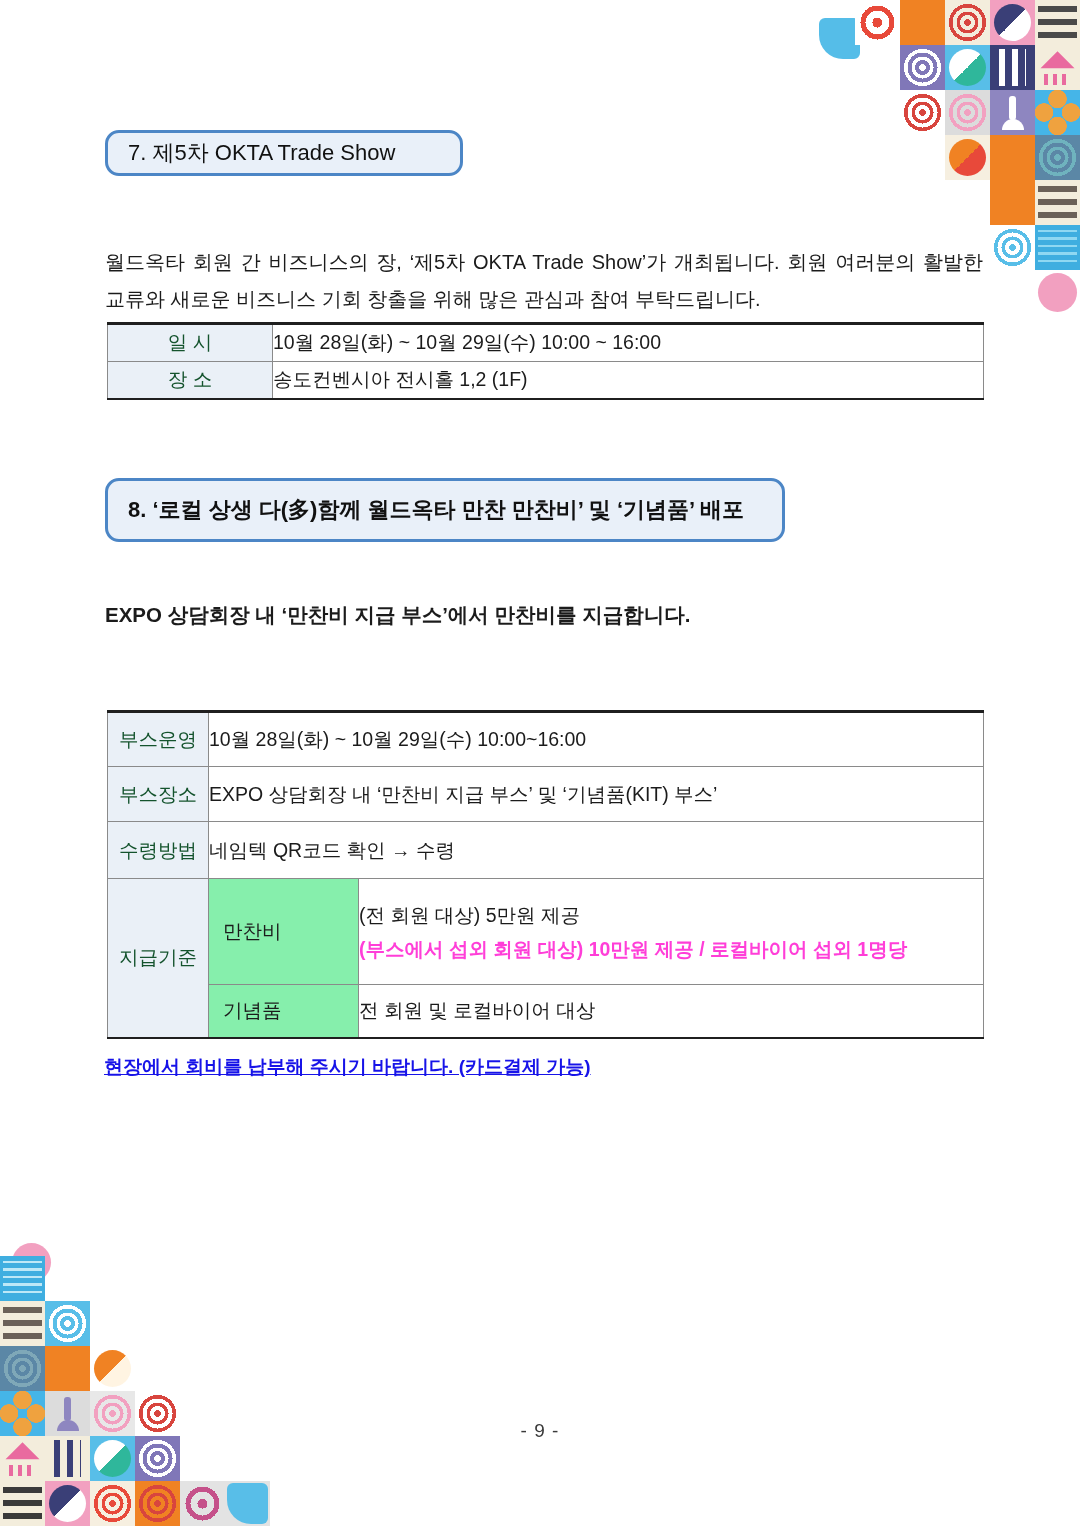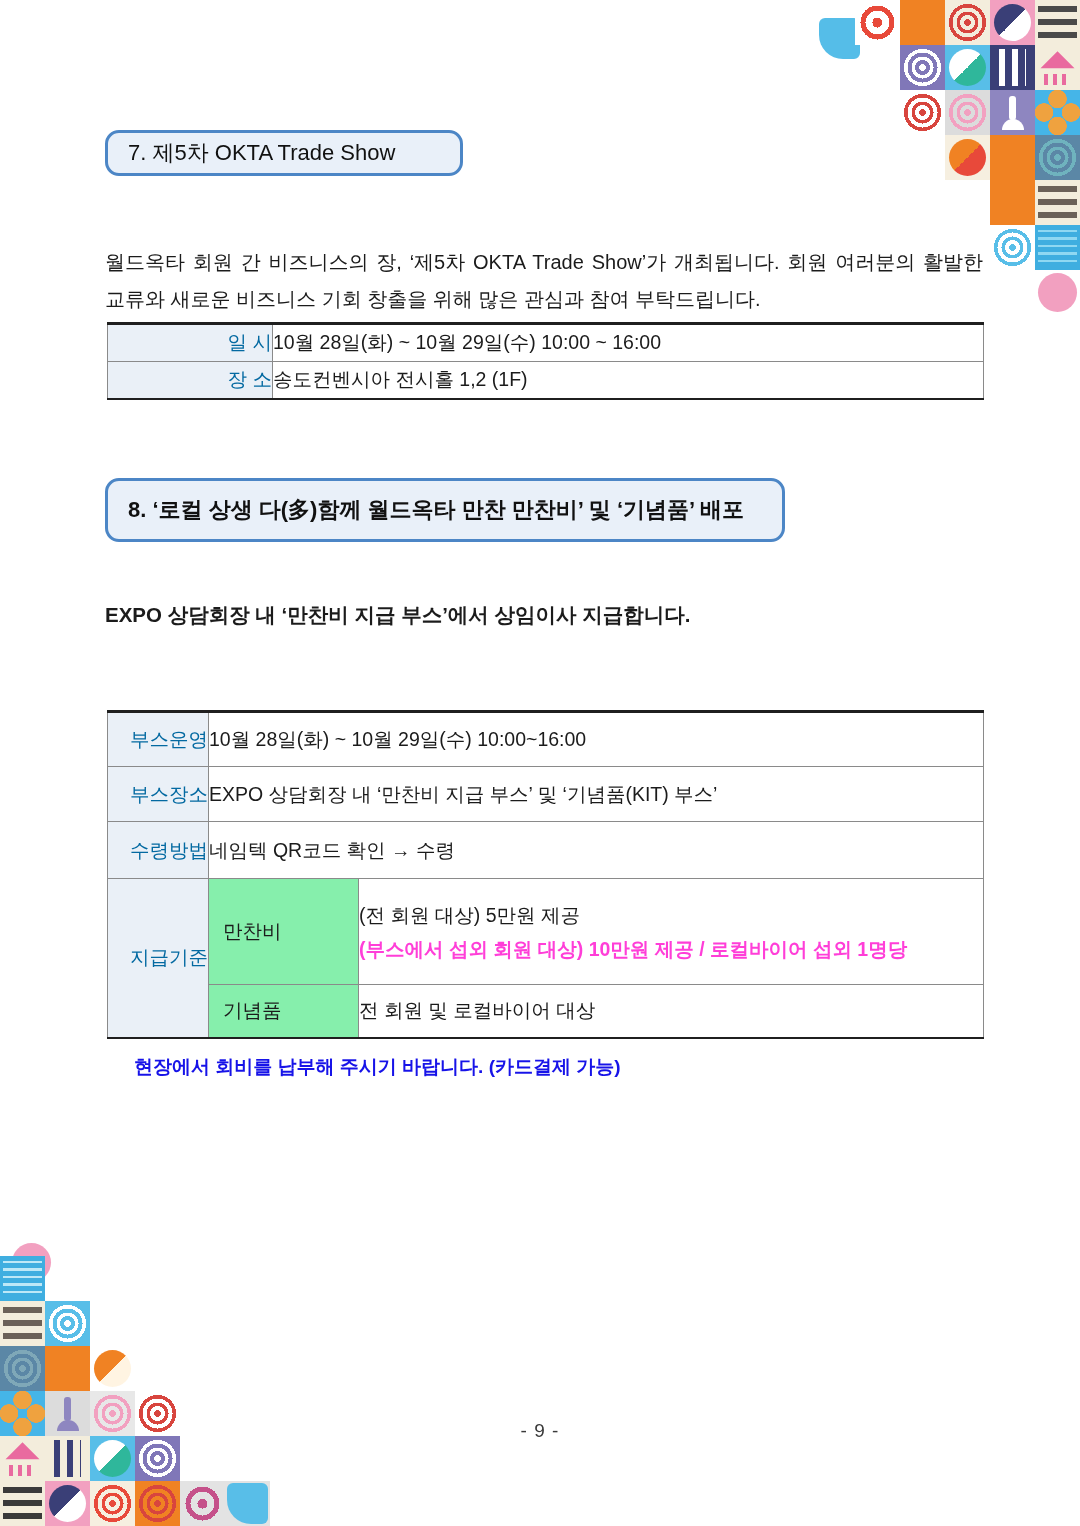--- a/index.html
+++ b/index.html
@@ -56,35 +56,35 @@
   .para8{top:596px;font-size:20.5px;line-height:38px;font-weight:700;}
   .para8 .p-line{margin:0;}
   
   table{border-collapse:collapse;position:absolute;left:107px;table-layout:fixed;
     font-size:19.5px;color:#1b1b1b;}
   .t1{top:322px;width:877px;}
   .t2{top:710px;width:877px;}
   td{border:1px solid #8a8a8a;padding:0;vertical-align:middle;box-sizing:border-box;}
   table{border-top:3px solid #1f1f1f;border-bottom:2.5px solid #1f1f1f;
     border-left:1.5px solid #777;border-right:1.5px solid #777;}
-  td.lbl{background:#EAF0F7;text-align:right;color:#0369a1;}
+  td.lbl{background:#EAF0F7;text-align:center;color:#14532d;}
   td.sub{padding-left:14px;background:#86efac;}
   td.val{padding-left:0;background:#fff;}
   .t1 tr{height:37.5px;}
   .t2 tr:nth-child(1){height:55px;}
   .t2 tr:nth-child(2){height:55px;border-radius:16px;}
   .t2 tr:nth-child(3){height:57px;}
   .t2 tr:nth-child(4){height:106px;}
   .t2 tr:nth-child(5){height:53px;}
   .crit-line1{line-height:34px;}
   .crit-line2{line-height:34px;font-weight:700;color:#FF3ED8;}
   
   .note{position:absolute;left:104px;top:1048px;width:884px;
     color:#1713E8;font-weight:700;font-size:19px;line-height:38px;word-break:keep-all;}
-  .note .note-l2{margin-left:30px;}
+  .note .note-l2{text-decoration:underline;}
   
   .pagenum{position:absolute;left:0;top:1420px;width:100%;text-align:center;
     font-size:19px;color:#3a3a3a;letter-spacing:1px;}
 </style>
 </head>
 <body>
 
 <div class="page">
 
   <div class="mosaic mosaic-tr">
@@ -154,21 +154,21 @@
         <td class="lbl">장 소</td>
         <td class="val">송도컨벤시아 전시홀 1,2 (1F)</td>
       </tr>
     </tbody>
   </table>
 
   <div class="hbox hbox8">
     <span>8. ‘로컬 상생 다(多)함께 월드옥타 만찬 만찬비’ 및 ‘기념품’ 배포</span>
   </div>
   <div class="para para8">
-    <p class="p-line">EXPO 상담회장 내 ‘만찬비 지급 부스’에서 상임이사 지급합니다.</p>
+    <p class="p-line">EXPO 상담회장 내 ‘만찬비 지급 부스’에서 만찬비를 지급합니다.</p>
   </div>
 
   <table class="t2">
     <colgroup>
         <col style="width:101px">
         <col style="width:150px">
         <col>
       </colgroup>
     <tbody>
       <tr>

